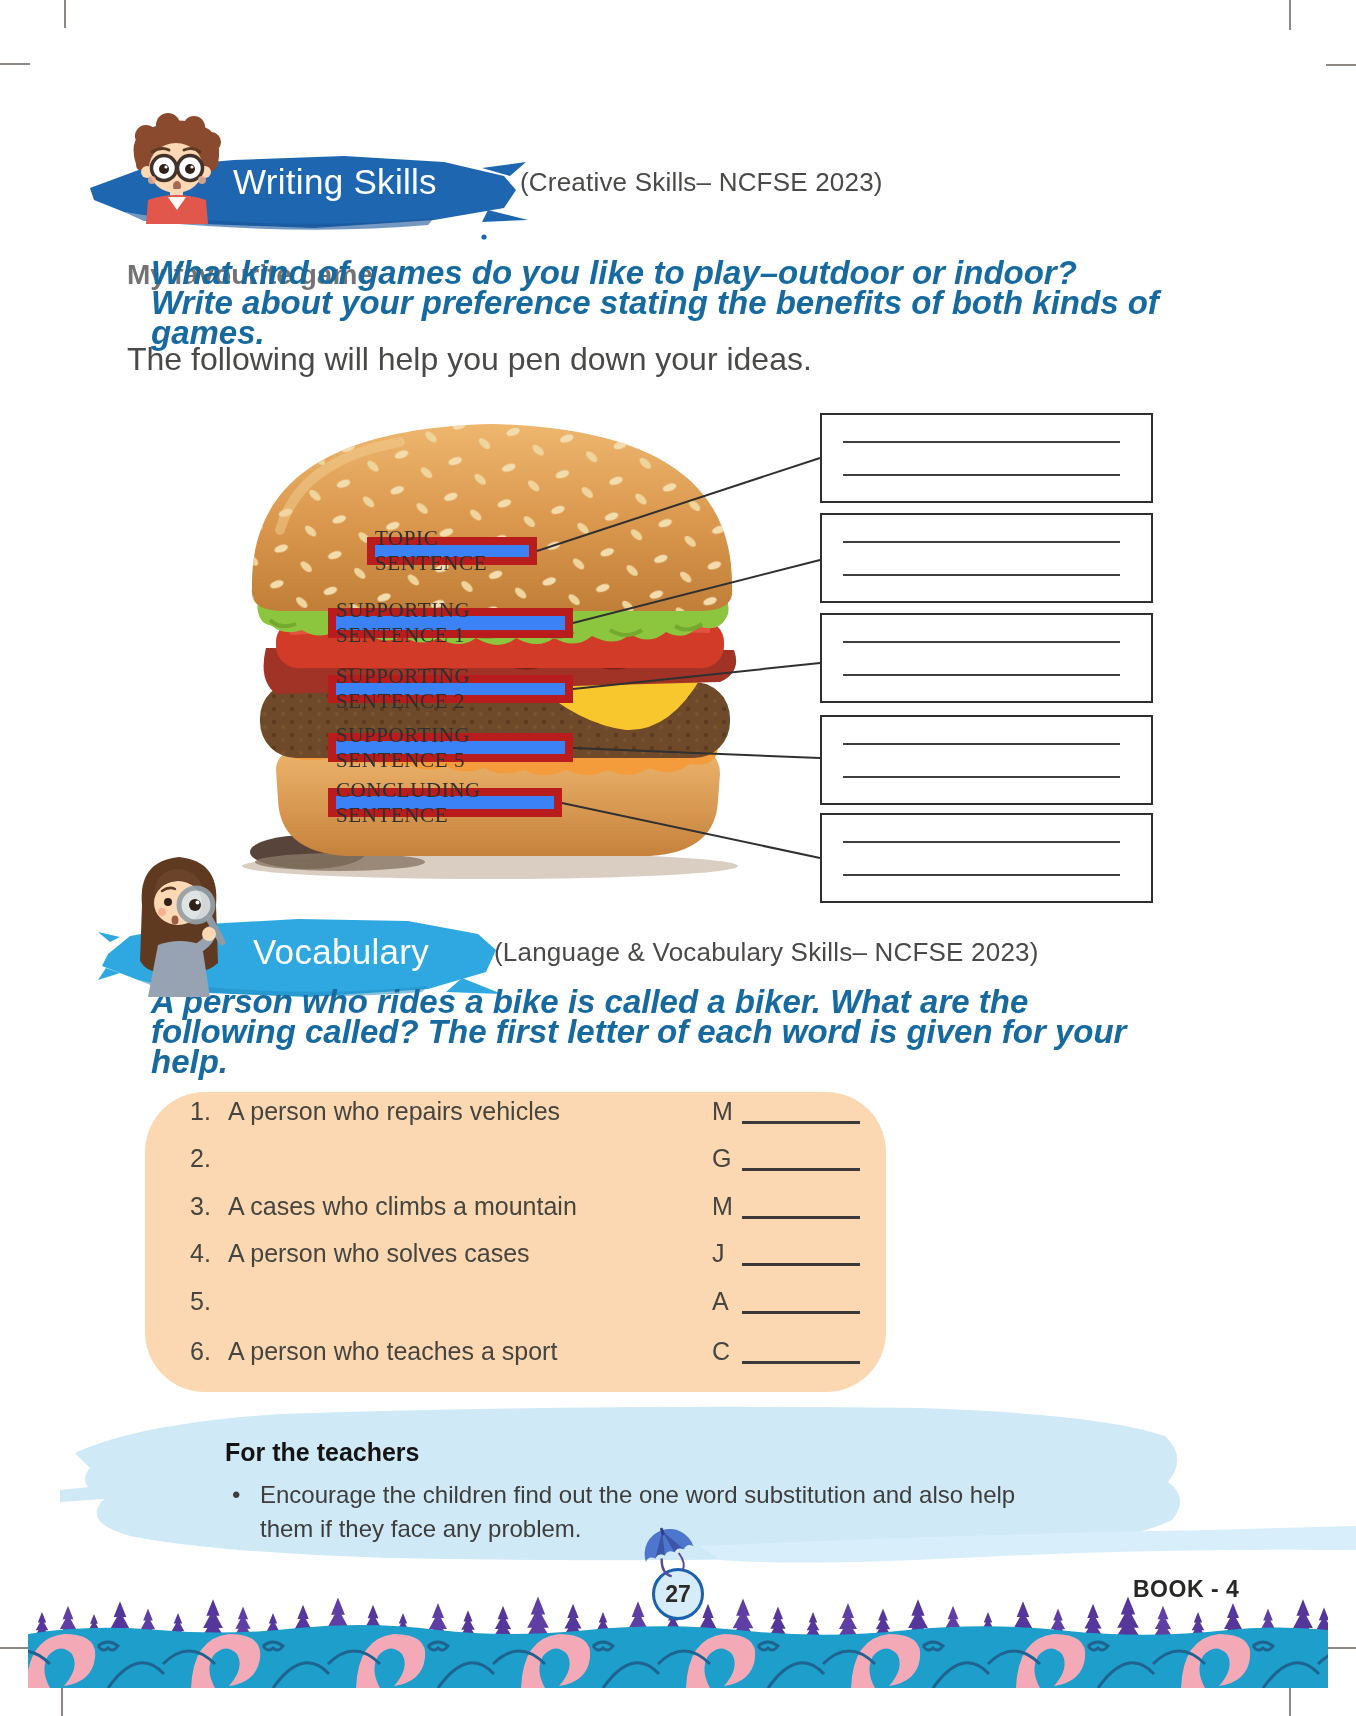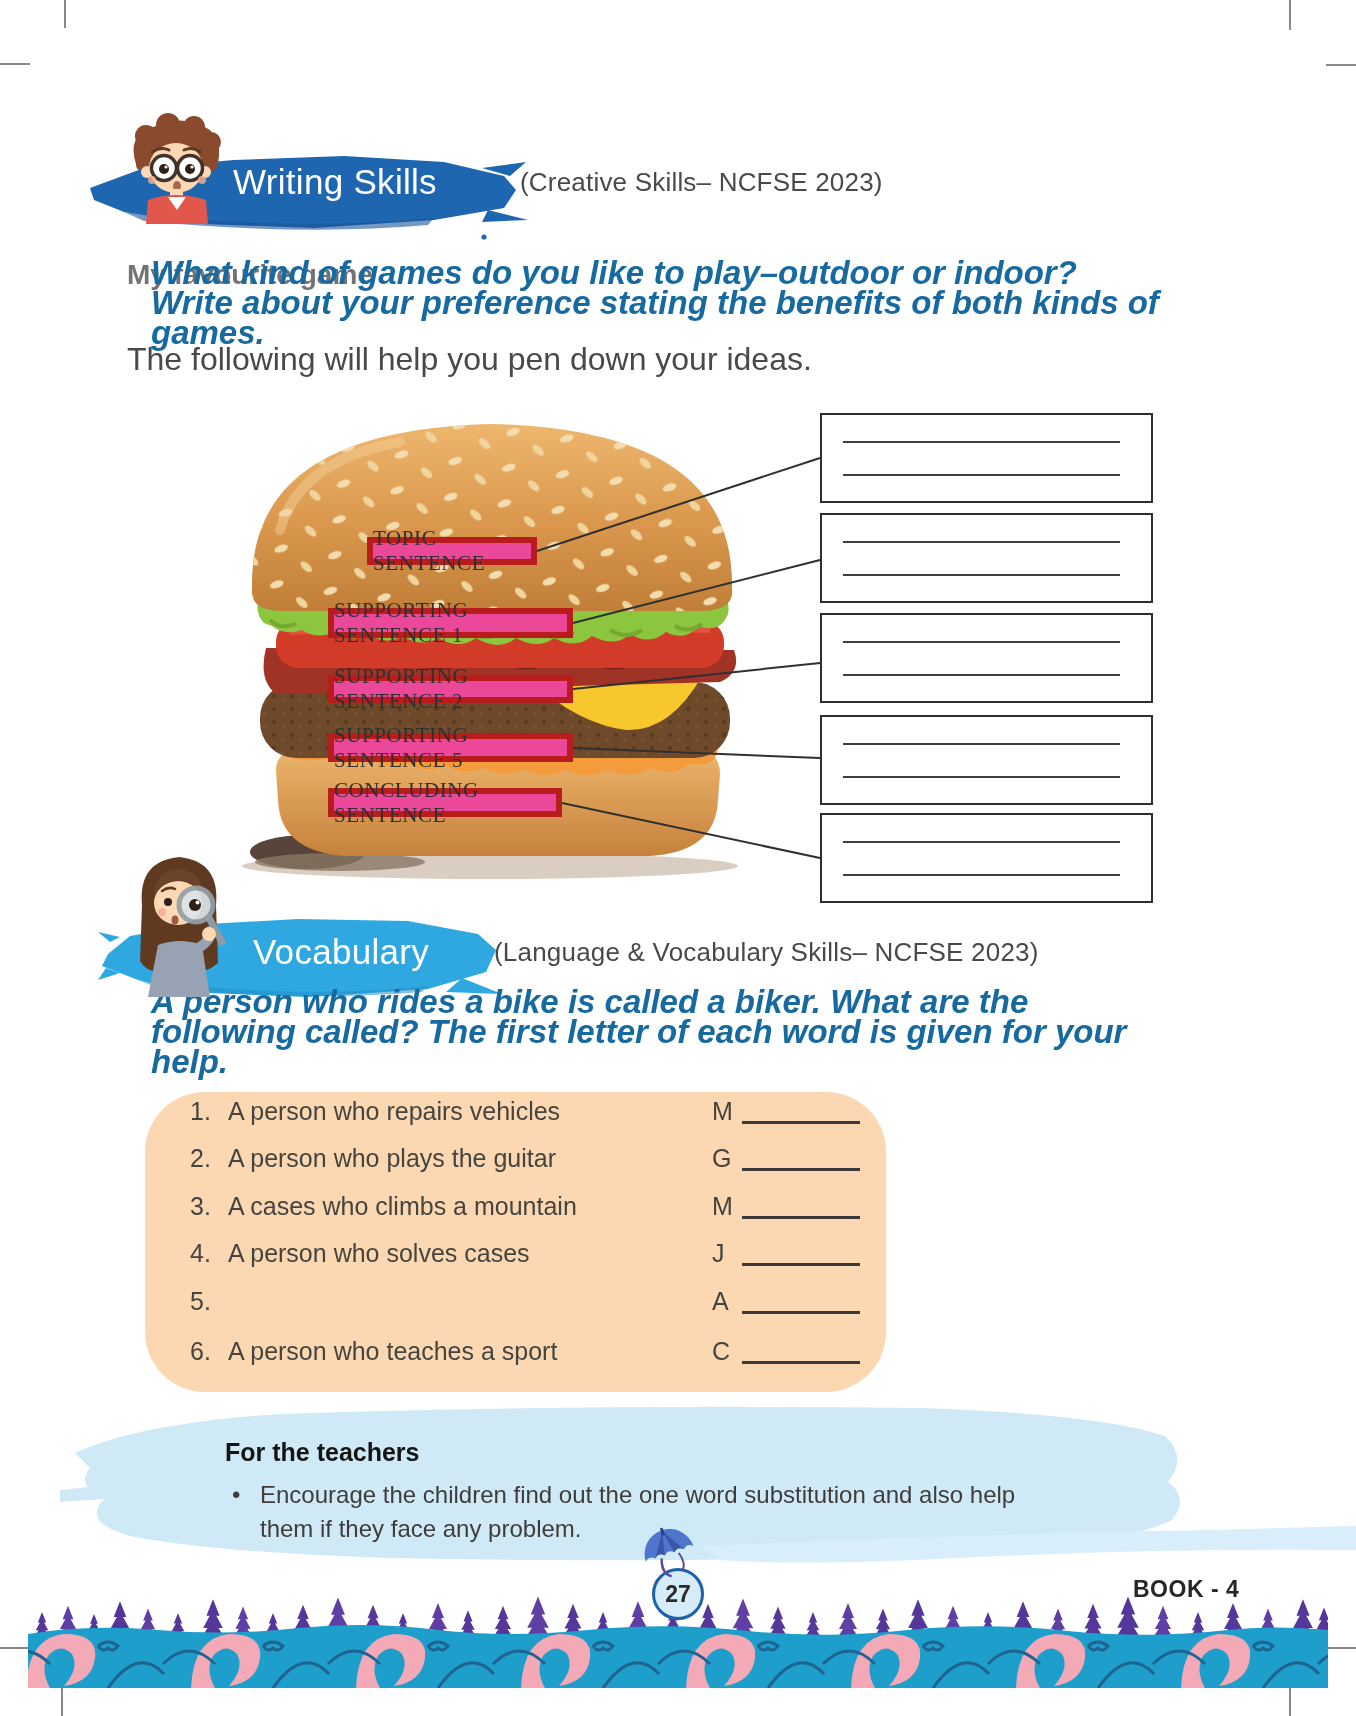--- a/index.html
+++ b/index.html
@@ -18,21 +18,21 @@
   .tagline{position:absolute;font-size:26px;color:#4a4947;letter-spacing:.2px;}
 
   
   .subtitle{position:absolute;left:127px;top:218px;font-size:28px;font-weight:700;color:#737373;margin-top:41px;}
   .prompt{position:absolute;left:127px;width:1015px;font-size:33px;font-weight:700;
           font-style:italic;color:#176a9f;line-height:30px;margin-left:24px;}
   .helper{position:absolute;left:127px;top:341px;font-size:32px;color:#4a4947;}
 
   
   .diagram-svg{position:absolute;left:180px;top:380px;}
-  .blabel{position:absolute;background:#ec4899;border:6px solid #b91c1c;
+  .blabel{position:absolute;background:#3b82f6;border:8px solid #b91c1c;
           font-family:"Liberation Serif", serif;font-size:21px;color:#2f2f2f;
           display:flex;align-items:center;justify-content:center;letter-spacing:.6px;
           box-sizing:border-box;z-index:3;}
   .wbox{position:absolute;left:820px;width:333px;height:90px;border:2px solid #2f2f2f;
         background:#ffffff;box-sizing:border-box;z-index:2;}
   .bl{position:absolute;left:21px;width:277px;height:0;border-top:2.5px solid #3f3f3f;}
   .b1{top:26px}.b2{top:59px}
 
   
   .vocab-panel{position:absolute;left:145px;top:1092px;width:741px;height:300px;
@@ -237,21 +237,20 @@
 
   <div class="vocab-panel">
     <div class="vrow" style="top:5px">
       <span class="vnum">1.</span>
       <span class="vtext">A person who repairs vehicles</span>
       <span class="vletter">M</span>
       <span class="vblank"></span>
     </div>
     <div class="vrow" style="top:52px">
       <span class="vnum">2.</span>
-      <span class="vtext">A person who plays the guitar</span>
       <span class="vletter">G</span>
       <span class="vblank"></span>
     </div>
     <div class="vrow" style="top:100px">
       <span class="vnum">3.</span>
       <span class="vtext">A cases who climbs a mountain</span>
       <span class="vletter">M</span>
       <span class="vblank"></span>
     </div>
     <div class="vrow" style="top:147px">

